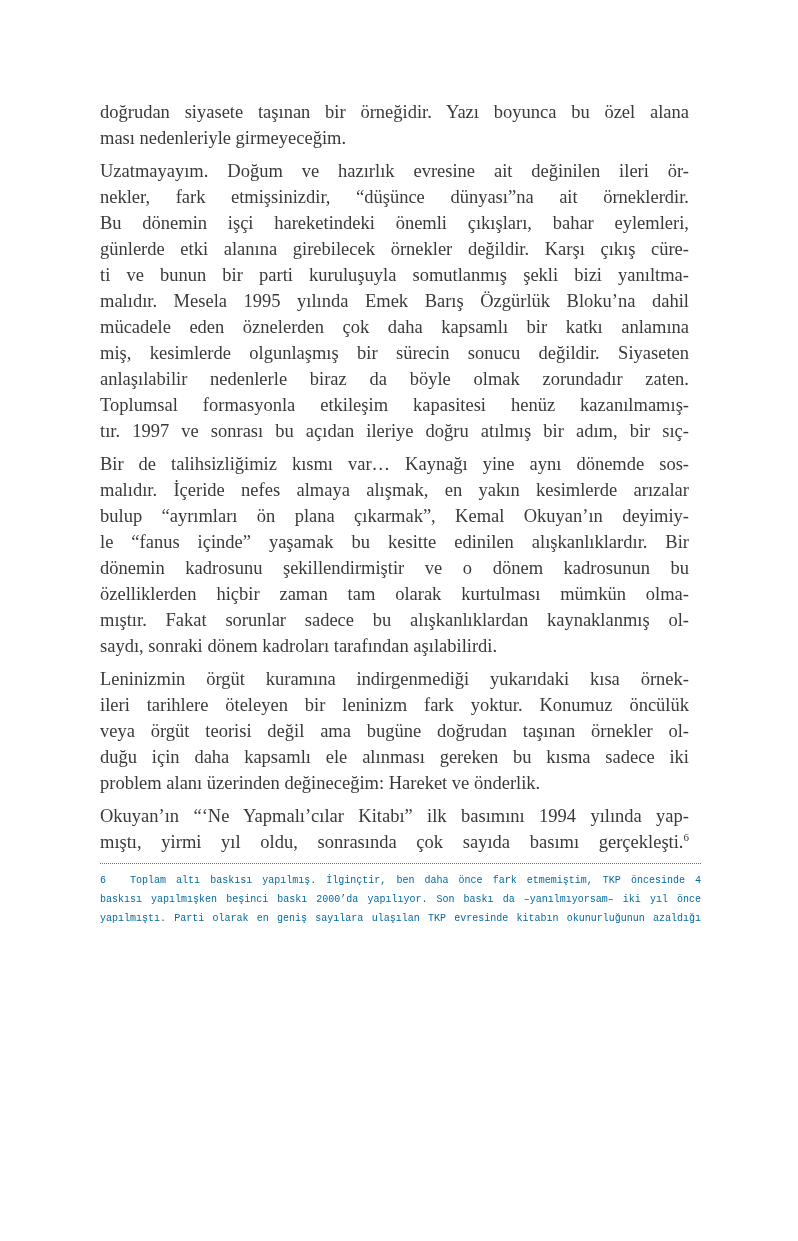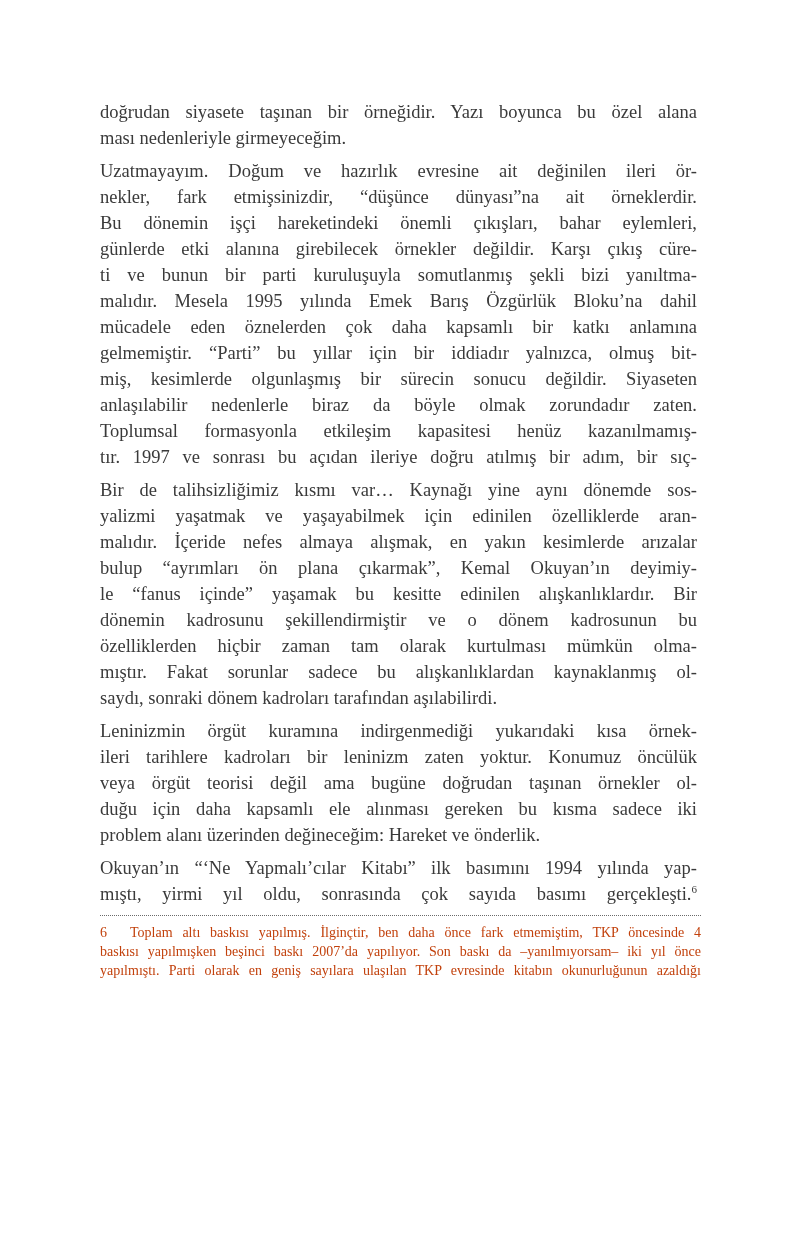--- a/index.html
+++ b/index.html
@@ -16,41 +16,42 @@
     font-family: "Liberation Serif", "DejaVu Serif", serif;
   }
   .text-column {
     position: absolute;
     left: 100px;
     top: 99px;
     width: 601px;
     color: #3a3a3a;
   }
   .paragraph {
-    margin: 0 4px 7px 0;
+    margin: 0 12px 7px 0;
     font-size: 18.5px;
     line-height: 26px;
   }
   .line {
     text-align: justify;
     text-align-last: justify;
     white-space: normal;
   }
   .line.flush-left {
     text-align-last: left;
   }
   .fn-sep {
     border-top: 1px dotted #6a6a6a;
     height: 0;
     margin: 8px 0 7px 0;
   }
   .footnote-lines {
-    font-size: 14px;
+    font-size: 10px;
     line-height: 19px;
-    color: #c2410c;
+    color: #0369a1;
+    font-family: Liberation Mono, monospace;
   }
   .fn-line {
     text-align: justify;
     text-align-last: justify;
   }
   .fn-marker {
     display: inline-block;
     width: 30px;
   }
   sup.fn-ref {
@@ -69,51 +70,49 @@
           <div class="line flush-left">ması nedenleriyle girmeyeceğim.</div>
         </div>
         <div class="paragraph">
           <div class="line">Uzatmayayım. Doğum ve hazırlık evresine ait değinilen ileri ör-</div>
           <div class="line">nekler, fark etmişsinizdir, “düşünce dünyası”na ait örneklerdir.</div>
           <div class="line">Bu dönemin işçi hareketindeki önemli çıkışları, bahar eylemleri,</div>
           <div class="line">günlerde etki alanına girebilecek örnekler değildir. Karşı çıkış cüre-</div>
           <div class="line">ti ve bunun bir parti kuruluşuyla somutlanmış şekli bizi yanıltma-</div>
           <div class="line">malıdır. Mesela 1995 yılında Emek Barış Özgürlük Bloku’na dahil</div>
           <div class="line">mücadele eden öznelerden çok daha kapsamlı bir katkı anlamına</div>
-          <div class="line">gelmemiştir. “Parti” bu yıllar için bir iddiadır yalnızca, olmuş bit-</div>
           <div class="line">miş, kesimlerde olgunlaşmış bir sürecin sonucu değildir. Siyaseten</div>
           <div class="line">anlaşılabilir nedenlerle biraz da böyle olmak zorundadır zaten.</div>
           <div class="line">Toplumsal formasyonla etkileşim kapasitesi henüz kazanılmamış-</div>
           <div class="line">tır. 1997 ve sonrası bu açıdan ileriye doğru atılmış bir adım, bir sıç-</div>
         </div>
         <div class="paragraph">
           <div class="line">Bir de talihsizliğimiz kısmı var… Kaynağı yine aynı dönemde sos-</div>
-          <div class="line">yalizmi yaşatmak ve yaşayabilmek için edinilen özelliklerde aran-</div>
           <div class="line">malıdır. İçeride nefes almaya alışmak, en yakın kesimlerde arızalar</div>
           <div class="line">bulup “ayrımları ön plana çıkarmak”, Kemal Okuyan’ın deyimiy-</div>
           <div class="line">le “fanus içinde” yaşamak bu kesitte edinilen alışkanlıklardır. Bir</div>
           <div class="line">dönemin kadrosunu şekillendirmiştir ve o dönem kadrosunun bu</div>
           <div class="line">özelliklerden hiçbir zaman tam olarak kurtulması mümkün olma-</div>
           <div class="line">mıştır. Fakat sorunlar sadece bu alışkanlıklardan kaynaklanmış ol-</div>
           <div class="line flush-left">saydı, sonraki dönem kadroları tarafından aşılabilirdi.</div>
         </div>
         <div class="paragraph">
           <div class="line">Leninizmin örgüt kuramına indirgenmediği yukarıdaki kısa örnek-</div>
-          <div class="line">ileri tarihlere kadroları bir leninizm zaten yoktur. Konumuz öncülük</div>
+          <div class="line">ileri tarihlere öteleyen bir leninizm fark yoktur. Konumuz öncülük</div>
           <div class="line">veya örgüt teorisi değil ama bugüne doğrudan taşınan örnekler ol-</div>
           <div class="line">duğu için daha kapsamlı ele alınması gereken bu kısma sadece iki</div>
           <div class="line flush-left">problem alanı üzerinden değineceğim: Hareket ve önderlik.</div>
         </div>
         <div class="paragraph">
           <div class="line">Okuyan’ın “‘Ne Yapmalı’cılar Kitabı” ilk basımını 1994 yılında yap-</div>
           <div class="line">mıştı, yirmi yıl oldu, sonrasında çok sayıda basımı gerçekleşti.<sup class="fn-ref">6</sup></div>
         </div>
       </div>
     <div>
       <div class="fn-sep"></div>
       <div class="footnote-lines" id="footnote-lines">
           <div class="fn-line"><span class="fn-marker">6</span>Toplam altı baskısı yapılmış. İlginçtir, ben daha önce fark etmemiştim, TKP öncesinde 4</div>
-          <div class="fn-line">baskısı yapılmışken beşinci baskı 2007’da yapılıyor. Son baskı da –yanılmıyorsam– iki yıl önce</div>
+          <div class="fn-line">baskısı yapılmışken beşinci baskı 2000’da yapılıyor. Son baskı da –yanılmıyorsam– iki yıl önce</div>
           <div class="fn-line">yapılmıştı. Parti olarak en geniş sayılara ulaşılan TKP evresinde kitabın okunurluğunun azaldığı</div>
         </div>
     </div>
   </div>
 </div>
 
 </body></html>

